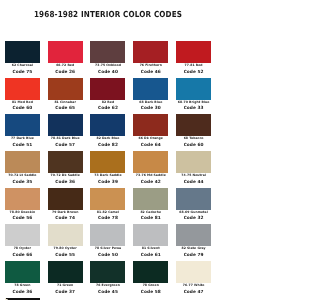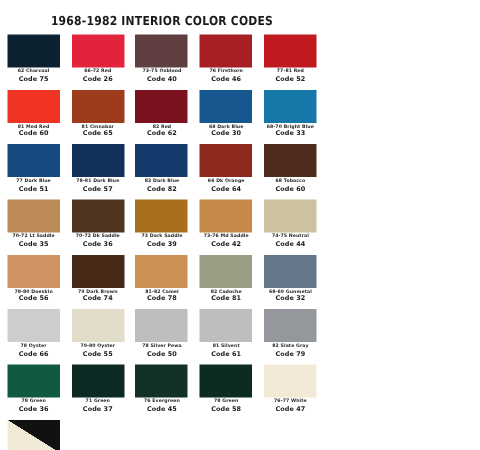--- a/index.html
+++ b/index.html
@@ -19,21 +19,21 @@
     height: 300px;
     background: #ffffff;
     box-sizing: border-box;
   }
 
   
   .title-bar {
     width: 100%;
     text-align: center;
     padding-top: 3px;
-    padding-bottom: 2px;
+    padding-bottom: 20px;
   }
   .title-text {
     font-family: "DejaVu Sans", sans-serif;
     font-size: 7.2px;
     font-weight: bold;
     letter-spacing: 0.15px;
     color: #1a1a1a;
     white-space: nowrap;
     display: inline-block;
     transform: scaleY(1.15);

